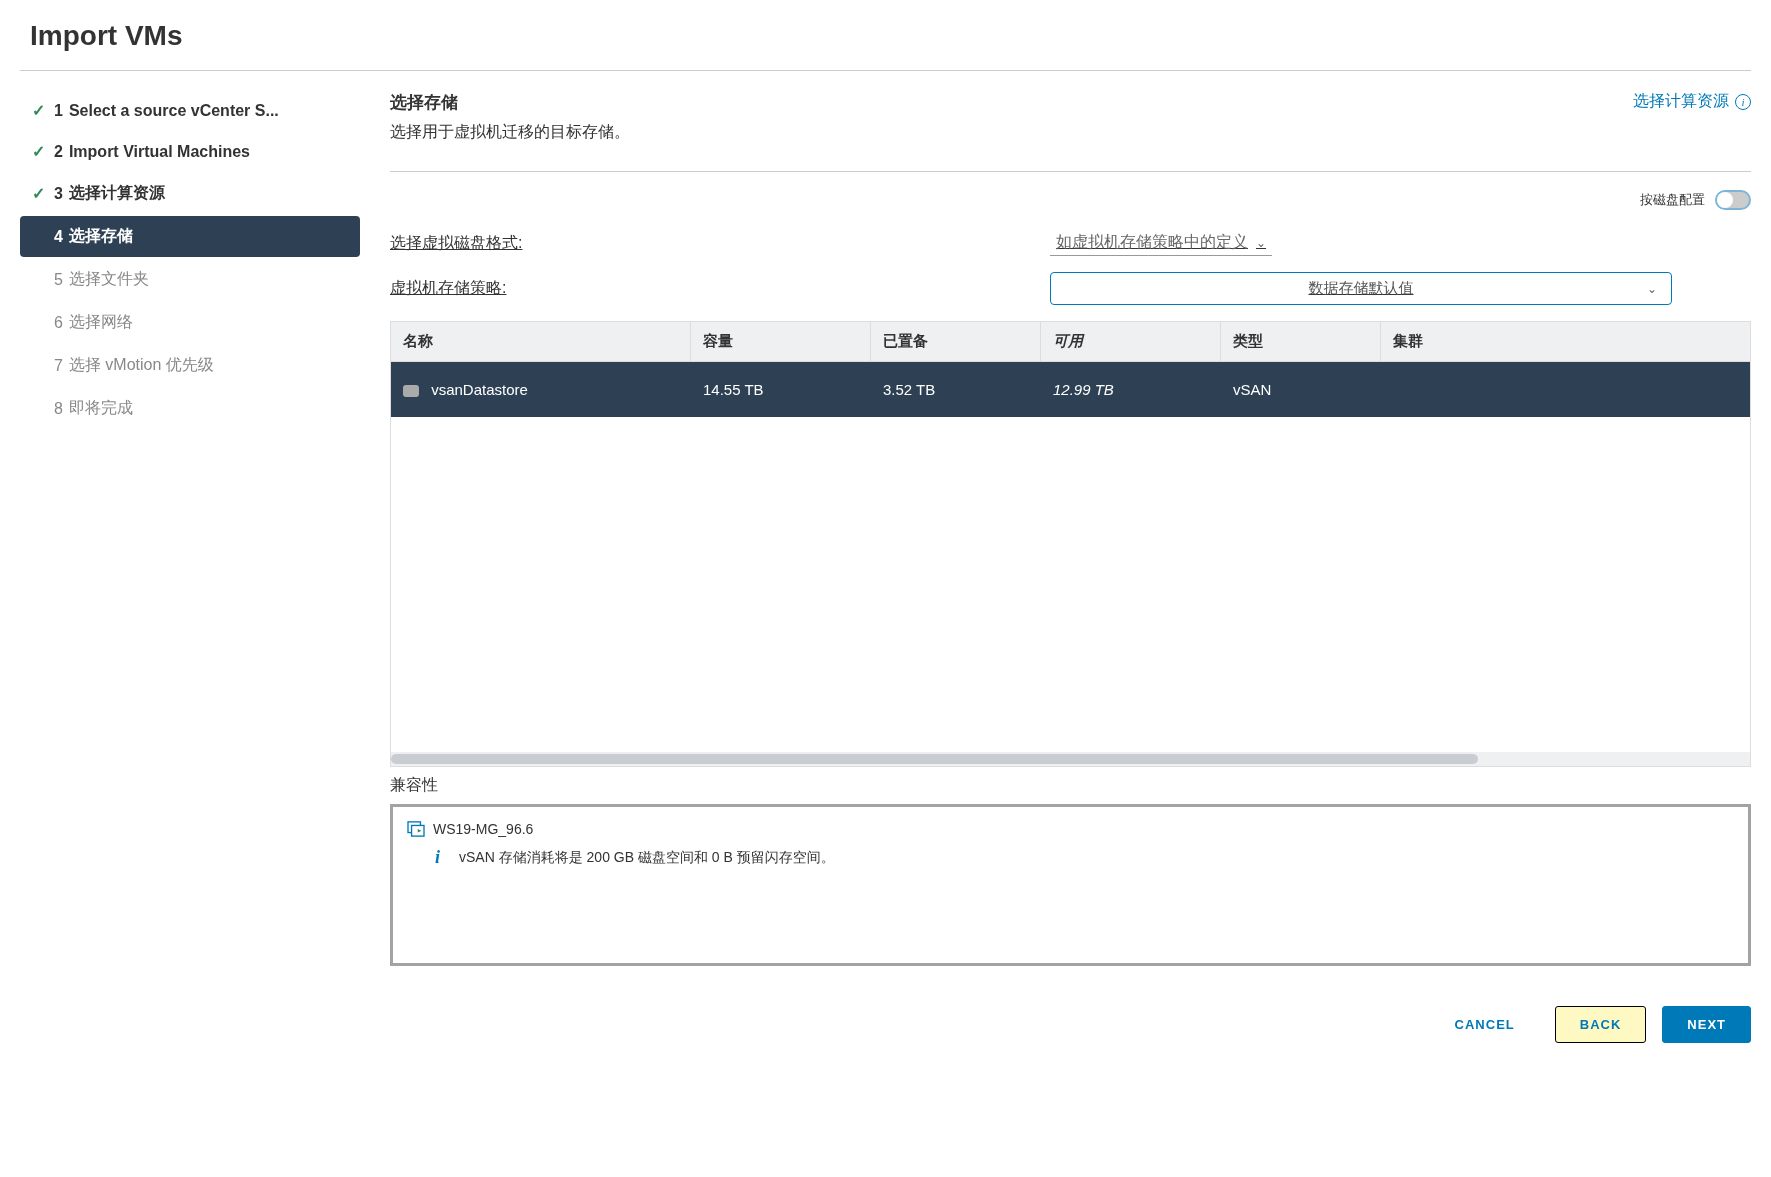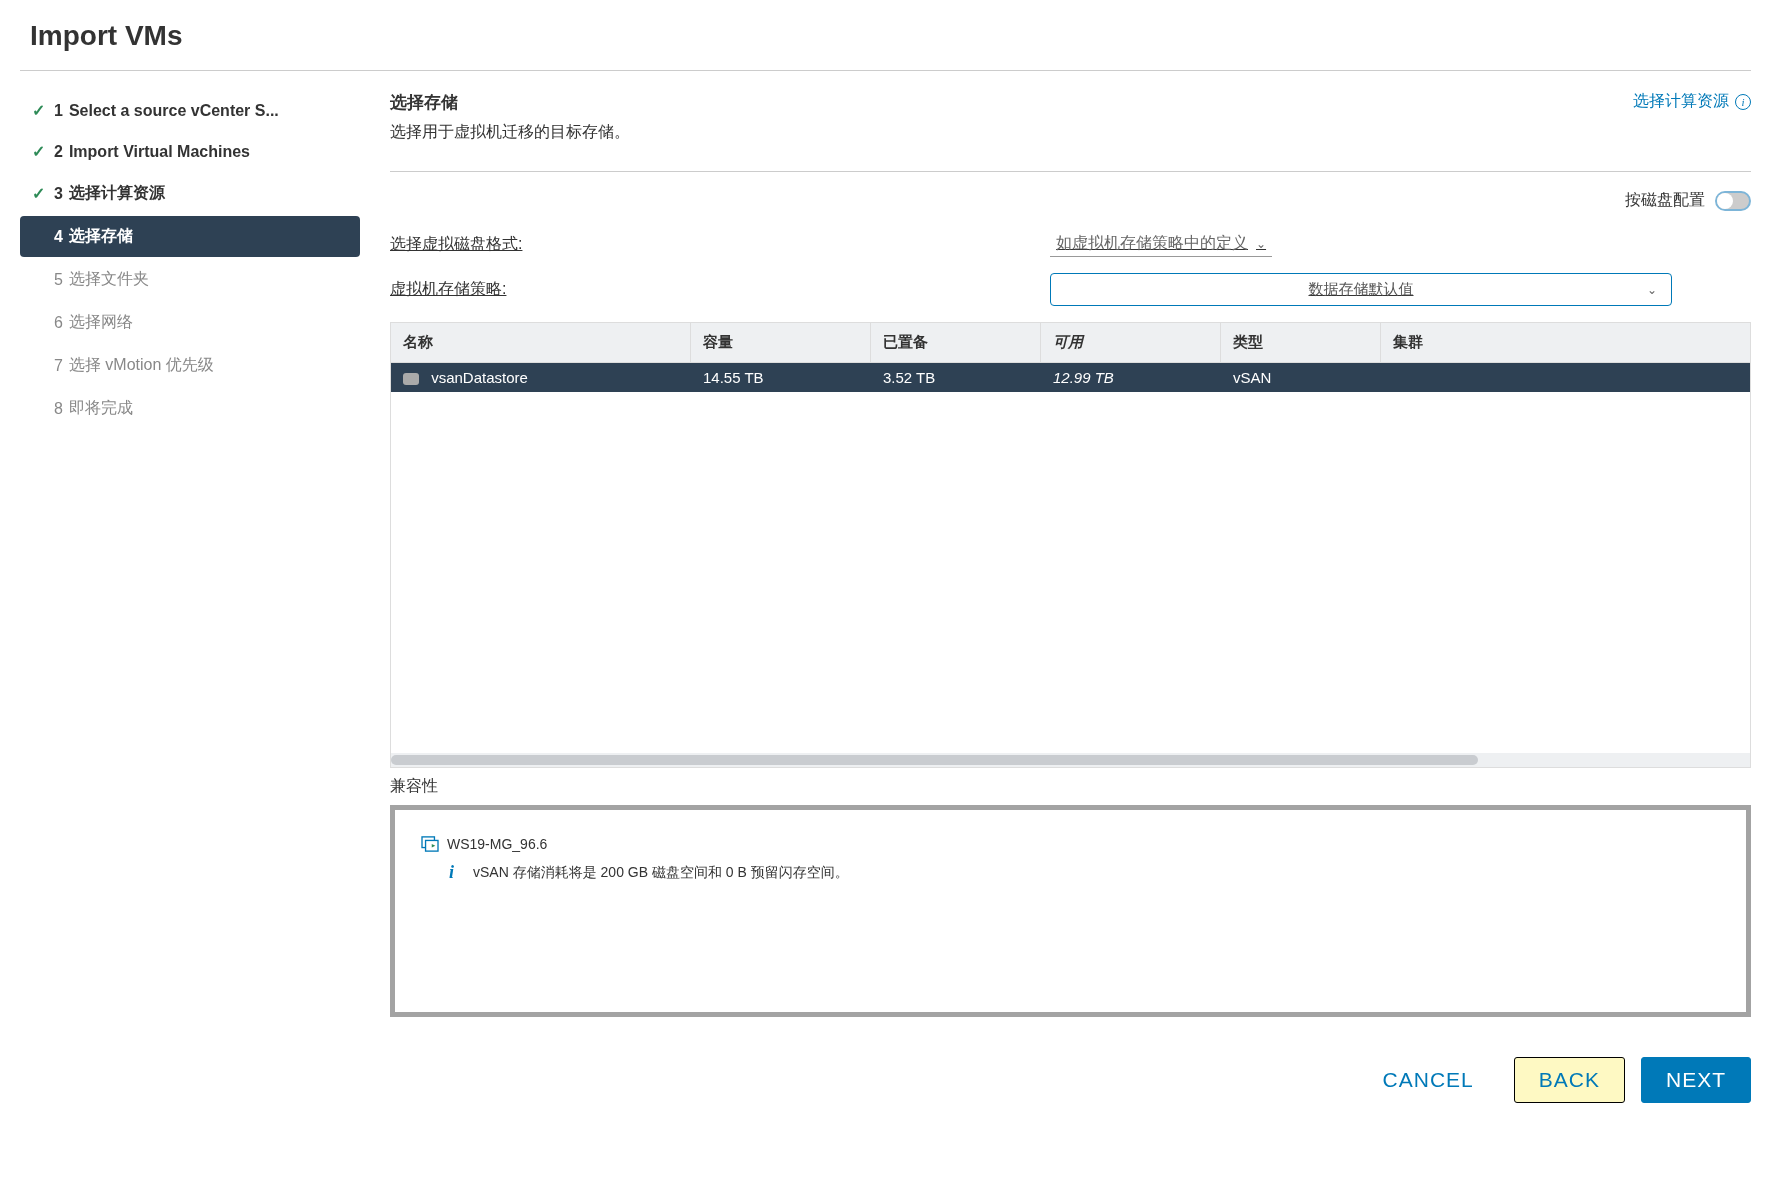--- a/index.html
+++ b/index.html
@@ -106,21 +106,21 @@
       border-radius: 50%;
       font-size: 11px;
       font-style: italic;
       font-family: Georgia, serif;
     }
     .toggle-row {
       display: flex;
       justify-content: flex-end;
       align-items: center;
       margin-bottom: 20px;
-      font-size: 16px;
+      font-size: 13px;
     }
     .toggle {
       width: 36px;
       height: 20px;
       background: #ccc;
       border-radius: 10px;
       margin-left: 10px;
       position: relative;
       cursor: pointer;
       border: 2px solid #7db5d8;
@@ -205,21 +205,21 @@
       background: #fff;
     }
     .table-row {
       display: flex;
     }
     .table-row.selected {
       background: #2e4154;
       color: #fff;
     }
     .table-row .cell {
-      padding: 6px 12px;
+      padding: 19px 12px;
       font-size: 15px;
     }
     .ds-icon {
       display: inline-block;
       width: 16px;
       height: 12px;
       background: #aaa;
       border-radius: 3px;
       margin-right: 8px;
       vertical-align: middle;
@@ -236,23 +236,23 @@
       height: 10px;
       width: 80%;
       background: #c9ccd0;
       border-radius: 5px;
     }
     .compat-title {
       font-size: 16px;
       margin: 8px 0;
     }
     .compat-box {
-      border: 5px solid #a3a3a3;
-      padding: 26px;
-      height: 212px;
+      border: 3px solid #a3a3a3;
+      padding: 14px;
+      height: 162px;
     }
     .vm-row {
       display: flex;
       align-items: center;
       margin-bottom: 10px;
     }
     .vm-icon {
       width: 18px;
       height: 16px;
       margin-right: 8px;
@@ -273,22 +273,22 @@
     }
     .footer {
       display: flex;
       justify-content: flex-end;
       align-items: center;
       margin-top: 40px;
       gap: 16px;
     }
     .btn {
       padding: 10px 24px;
-      font-size: 21px;
-      font-weight: 400;
+      font-size: 13px;
+      font-weight: 700;
       letter-spacing: 1px;
       cursor: pointer;
       border-radius: 3px;
     }
     .btn-cancel {
       color: #0079b8;
       border: none;
       background: none;
     }
     .btn-back {

